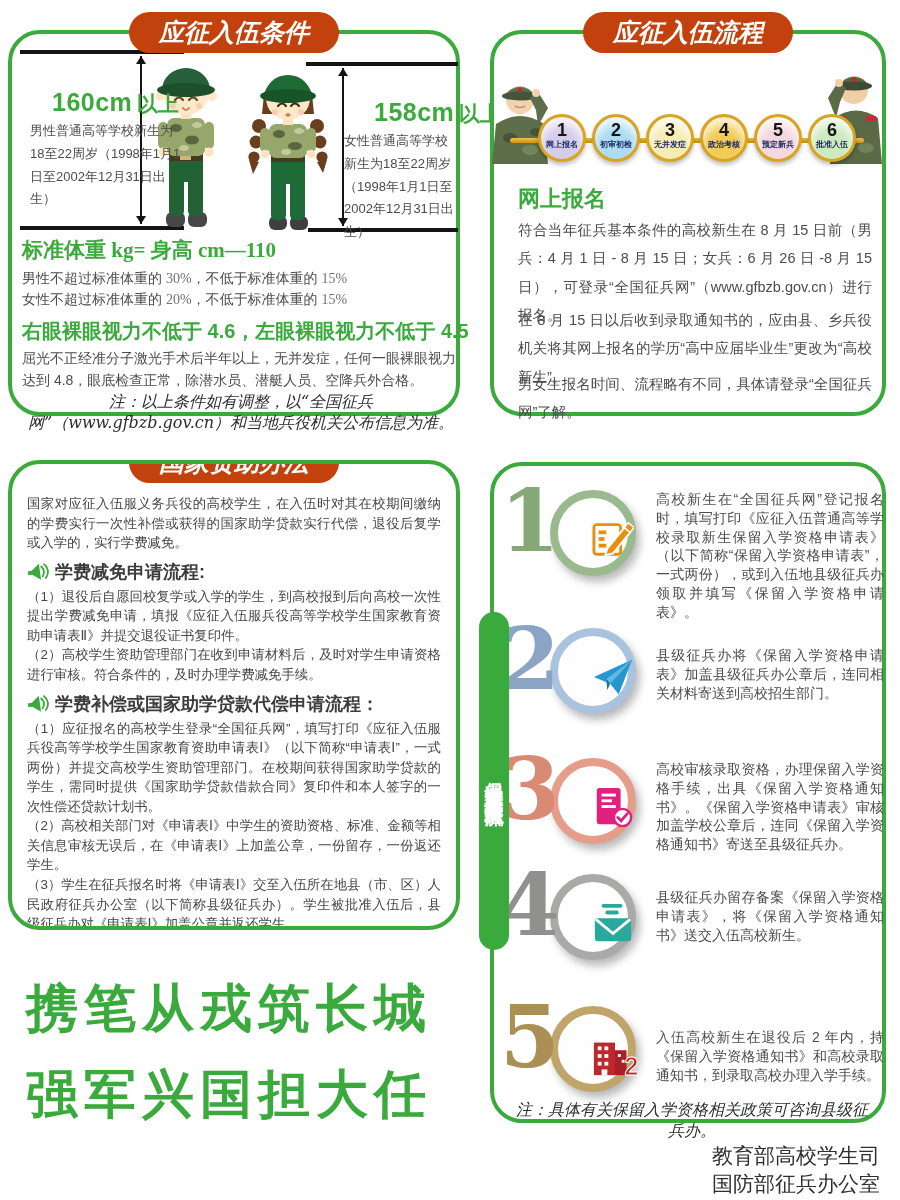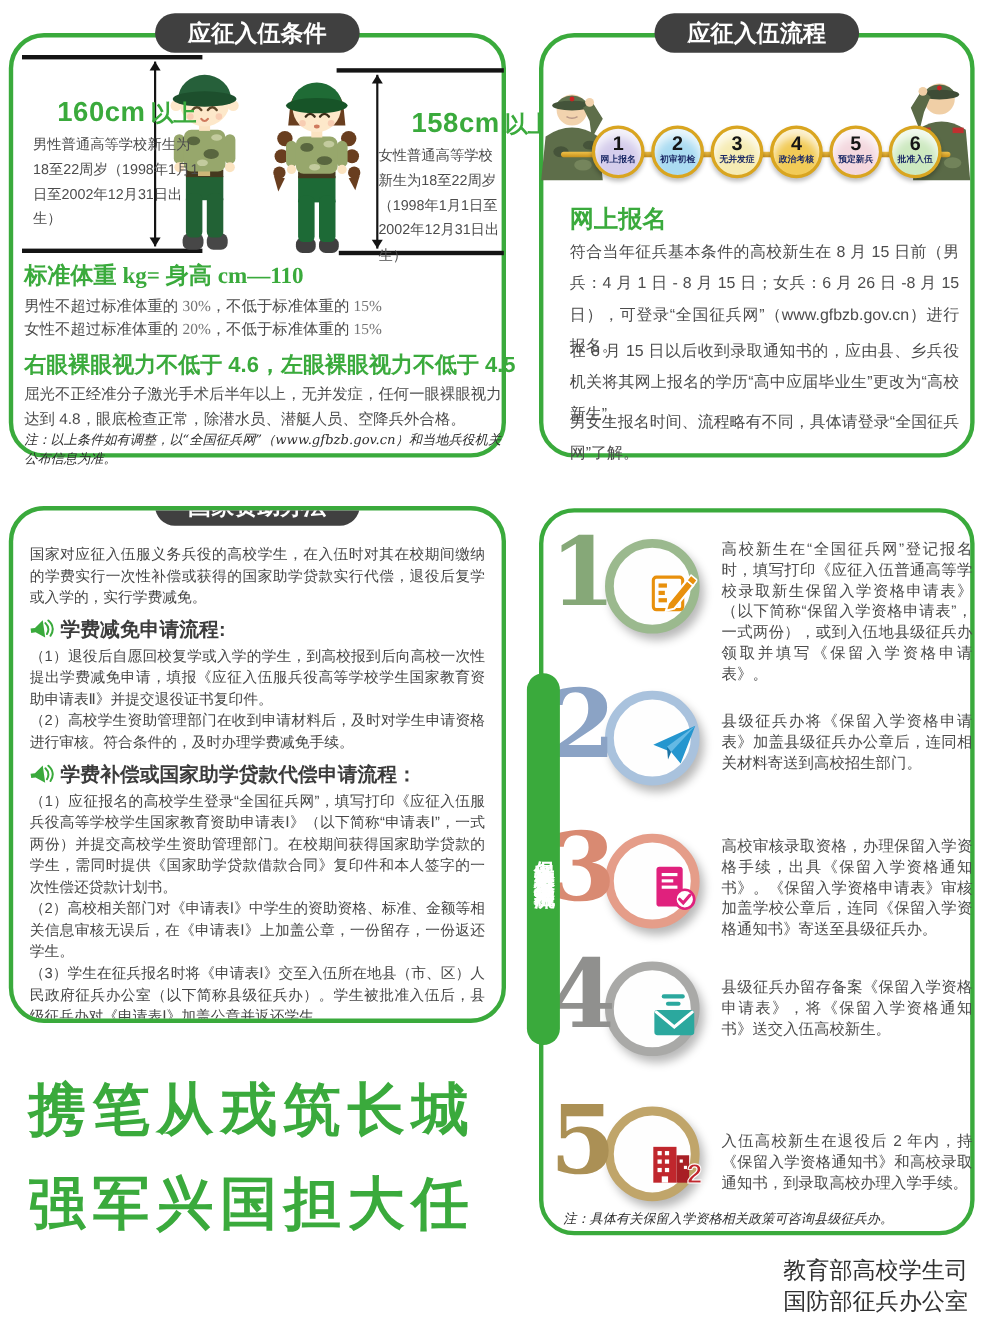--- a/index.html
+++ b/index.html
@@ -7,44 +7,44 @@
   .canvas { position:relative; width:900px; height:1200px; background:#ffffff; overflow:hidden; }
 
   
   .panel { position:absolute; border:4px solid #3aaa3c; border-radius:32px; background:#ffffff; }
   #panel-conditions { left:8px;  top:30px;  width:452px; height:386px; }
   #panel-process    { left:490px; top:30px; width:396px; height:386px; }
   #panel-funding    { left:8px;  top:460px; width:452px; height:470px; padding:30px 15px 0 15px; overflow:hidden; }
   #panel-retain     { left:490px; top:462px; width:396px; height:661px; }
 
   .pill { position:absolute; top:-22px; left:50%; transform:translateX(-50%);
-          background:#404040; color:#fff; border-radius:22px; padding:4px 30px;
-          font-size:21px; font-weight:bold; white-space:nowrap; z-index:5; }
+          background:#c2410c; color:#fff; border-radius:22px; padding:4px 30px;
+          font-size:25px; font-weight:bold; white-space:nowrap; z-index:5;font-style:italic; }
 
   
   .abs { position:absolute; }
   .mbar { position:absolute; height:4px; background:#141414; }
   .varrow { position:absolute; width:2px; background:#141414; }
   .varrow::before, .varrow::after { content:""; position:absolute; left:-4px; border:5px solid transparent; }
   .varrow::before { top:-5px; border-bottom:8px solid #141414; }
   .varrow::after  { bottom:-5px; border-top:8px solid #141414; }
 
   .h-label { position:absolute; color:#3aaa3c; font-weight:bold; white-space:nowrap;margin-left:28px; }
   .h-label .num { font-size:25px; letter-spacing:0.5px; }
   .h-label .suf { font-size:21px; }
   .cond-desc { position:absolute; font-size:13px; line-height:1.75; color:#4c4c4c; }
 
   .green-h { position:absolute; color:#3aaa3c; font-weight:bold; white-space:nowrap; }
   .w-title { font-size:21px;font-family:Liberation Serif, serif; }
   .v-title { font-size:20px; }
   .wline { position:absolute; font-size:14px; color:#4c4c4c; white-space:nowrap; }
   .wline .red { color:#737373;font-family:Liberation Serif, serif; }
   .v-desc { position:absolute; font-size:14px; line-height:1.55; color:#4c4c4c; }
-  .note-text { position:absolute; font-size:12px; font-style:italic; color:#2e2e2e;
-               font-family:"DejaVu Serif","Liberation Serif",serif; }
+  .note-text { position:absolute; font-size:16px; font-style:italic; color:#2e2e2e;
+               font-family:"DejaVu Serif","Liberation Serif",serif;text-align:center; }
 
   
   .flow { position:absolute; left:44px; top:72px; width:316px; height:70px; }
   .gold-line { position:absolute; left:-28px; right:-10px; top:32px; height:5px; border-radius:3px;
                background:linear-gradient(#eec04a,#c9921a); }
   .fcircle { position:absolute; top:8px; width:48px; height:48px; border-radius:50%;
              border:3px solid #d9a520; text-align:center;
              box-shadow:0 3px 4px rgba(0,0,0,.25), inset 0 8px 8px rgba(255,255,255,.75); }
   .fnum { display:block; font-size:18px; font-weight:bold; color:#151515; line-height:1.1; margin-top:4px; }
   .flabel { display:block; font-size:8px; font-weight:bold; color:#1c2a66; line-height:1; }

